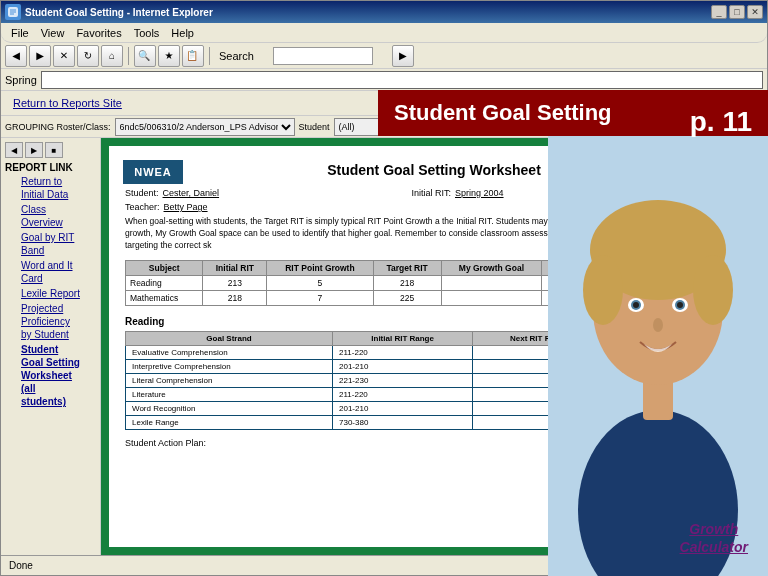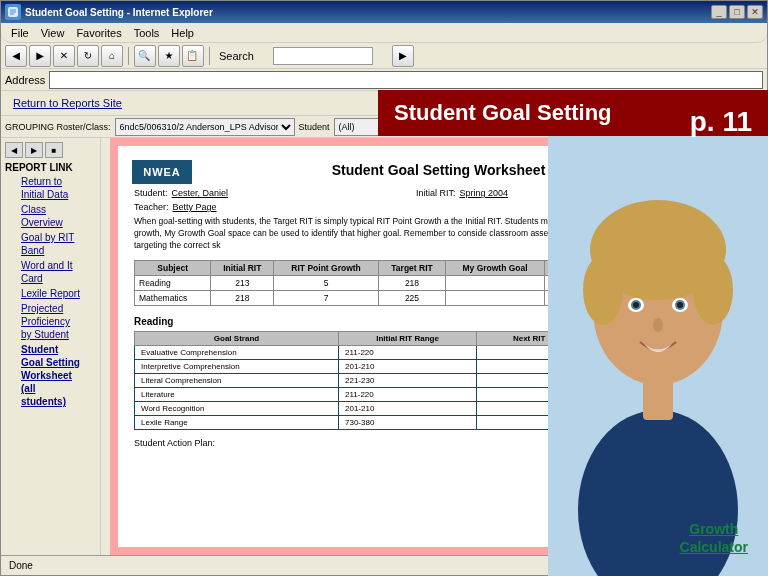--- a/index.html
+++ b/index.html
@@ -244,24 +244,23 @@
       font-size: 8px;
       cursor: pointer;
       display: flex;
       align-items: center;
       justify-content: center;
     }
 
     
     .document-area {
       flex: 1;
-      background: #fca5a5;
+      background: #15803d;
       overflow: hidden;
       position: relative;
-      margin-left: 9px;
     }
 
     .document-page {
       background: white;
       margin: 8px;
       padding: 16px;
       font-size: 10px;
       height: calc(100% - 16px);
       overflow: hidden;
       position: relative;
@@ -410,25 +409,26 @@
     .growth-calculator-btn {
       position: absolute;
       bottom: 20px;
       right: 20px;
       z-index: 20;
       text-align: center;
       cursor: pointer;
     }
 
     .growth-calculator-btn .btn-text {
-      color: #15803d;
+      color: #701a75;
       font-size: 14px;
       font-weight: bold;
       text-decoration: underline;
       line-height: 1.3;
+      font-style: italic;
     }
 
     
     .return-link {
       color: #00008b;
       text-decoration: underline;
       font-size: 11px;
       cursor: pointer;
       padding: 2px 6px;
       display: inline-block;
@@ -516,21 +516,21 @@
     <div class="toolbar-btn">📋</div>
     <div class="toolbar-separator"></div>
     <div class="search-area">
       <span class="search-label">Search</span>
       <input class="search-input" type="text" style="">
       <div class="toolbar-btn">▶</div>
     </div>
   </div>
 
   <div class="address-bar">
-    <span class="address-label">Address</span>
+    <span class="address-label">Spring</span>
     <input class="address-input" type="text" style="">
   </div>
 
   <div class="return-bar">
     <a class="return-link">Return to Reports Site</a>
   </div>
 
   <div class="header-banner">
     <span class="header-title">Student Goal Setting</span>
     <span class="header-page">p. 11</span>

